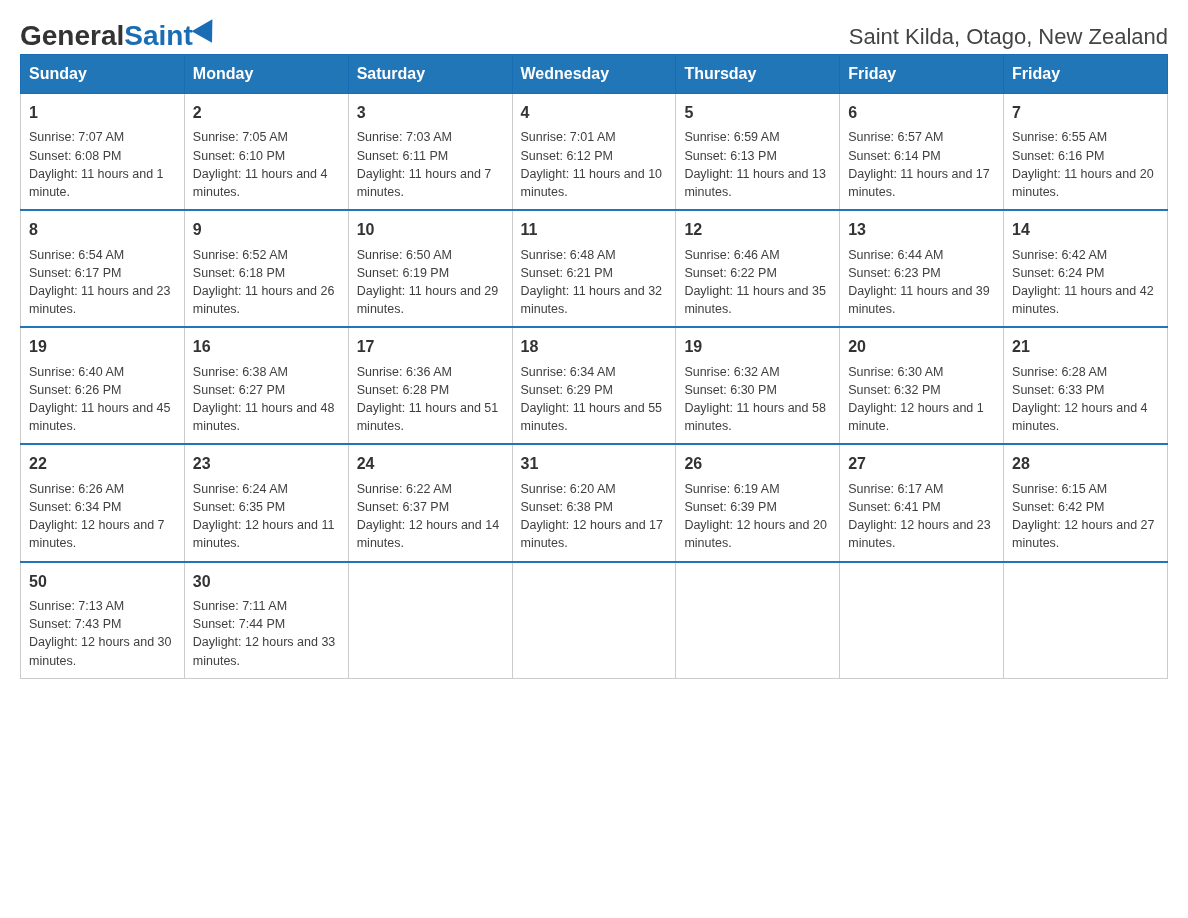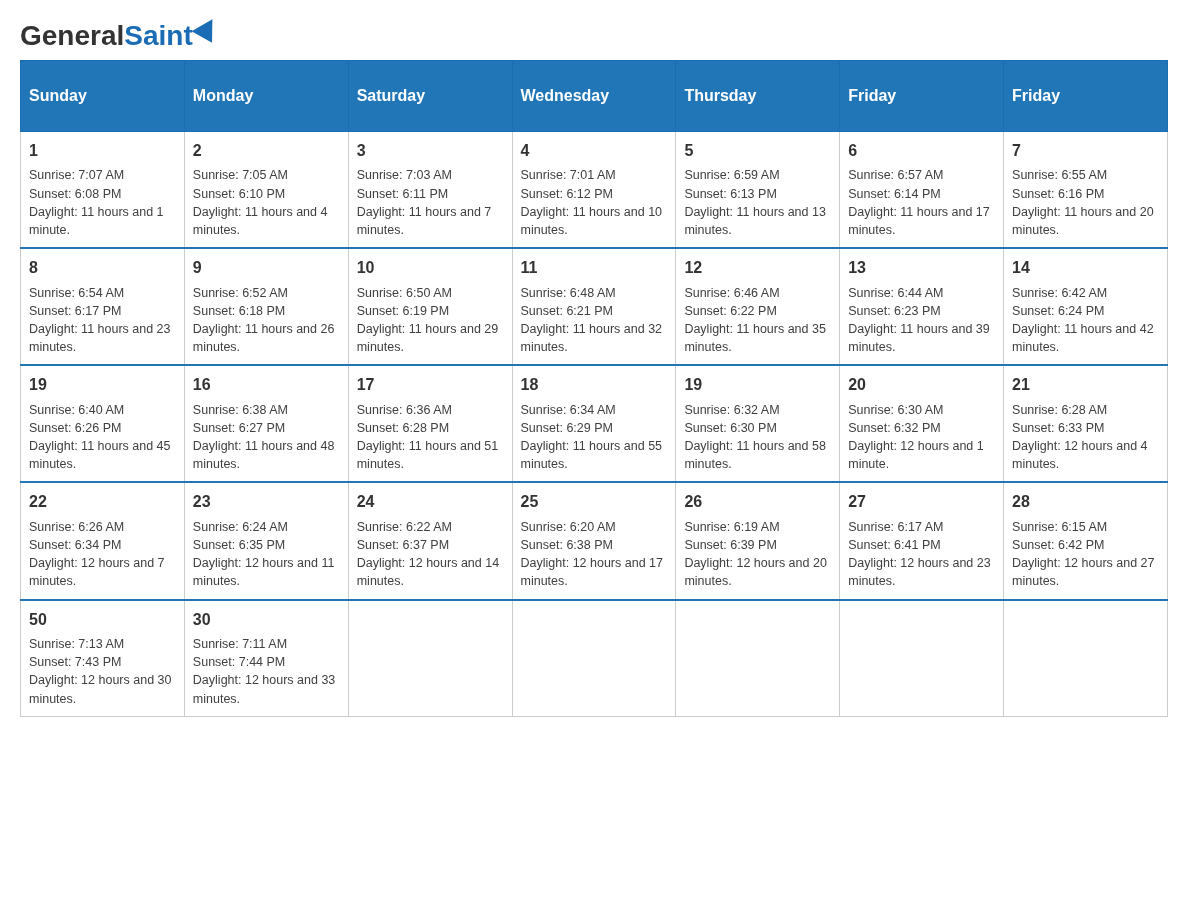--- a/index.html
+++ b/index.html
@@ -7,21 +7,21 @@
       font-family: Arial, sans-serif;
       background: #fff;
       width: 1188px;
       min-height: 918px;
       padding: 20px;
     }
     .header-section {
       display: flex;
       justify-content: space-between;
       align-items: flex-start;
-      margin-bottom: 8px;
+      margin-bottom: 2px;
     }
     .logo-area {
       display: flex;
       flex-direction: column;
       align-items: flex-start;
     }
     .logo-text {
       display: flex;
       align-items: center;
       font-size: 28px;
@@ -61,21 +61,21 @@
     .calendar-table {
       width: 100%;
       border-collapse: collapse;
       border: 1px solid #999;
     }
     .calendar-table th {
       background-color: #2176b8;
       color: #fff;
       font-size: 16px;
       font-weight: bold;
-      padding: 26px 8px;
+      padding: 10px 8px;
       text-align: left;
       border: 1px solid #1a6cb5;
     }
     .calendar-table td {
       vertical-align: top;
       padding: 8px;
       border: 1px solid #ccc;
       width: calc(100% / 7);
       min-height: 100px;
       background: #fff;
@@ -108,20 +108,21 @@
   <div class="logo-area">
     <div class="logo-text">
       <span class="logo-general">General</span>
       <div class="logo-blue-container">
         <span class="logo-blue">Saint</span>
         <div class="logo-triangle"></div>
       </div>
     </div>
   </div>
   <div class="title-area">
+    <div class="subtitle">Saint Kilda, Otago, New Zealand</div>
   </div>
 </div>
 
 <table class="calendar-table">
   <thead>
     <tr>
       <th>Sunday</th>
       <th>Monday</th>
       <th>Saturday</th>
       <th>Wednesday</th>
@@ -228,21 +229,21 @@
       </td>
         <td>
         <span class="day-number">23</span>
         <span class="day-info">Sunrise: 6:24 AM<br>Sunset: 6:35 PM<br>Daylight: 12 hours and 11 minutes.</span>
       </td>
         <td>
         <span class="day-number">24</span>
         <span class="day-info">Sunrise: 6:22 AM<br>Sunset: 6:37 PM<br>Daylight: 12 hours and 14 minutes.</span>
       </td>
         <td>
-        <span class="day-number">25</span>
+        <span class="day-number">31</span>
         <span class="day-info">Sunrise: 6:20 AM<br>Sunset: 6:38 PM<br>Daylight: 12 hours and 17 minutes.</span>
       </td>
         <td>
         <span class="day-number">26</span>
         <span class="day-info">Sunrise: 6:19 AM<br>Sunset: 6:39 PM<br>Daylight: 12 hours and 20 minutes.</span>
       </td>
         <td>
         <span class="day-number">27</span>
         <span class="day-info">Sunrise: 6:17 AM<br>Sunset: 6:41 PM<br>Daylight: 12 hours and 23 minutes.</span>
       </td>

